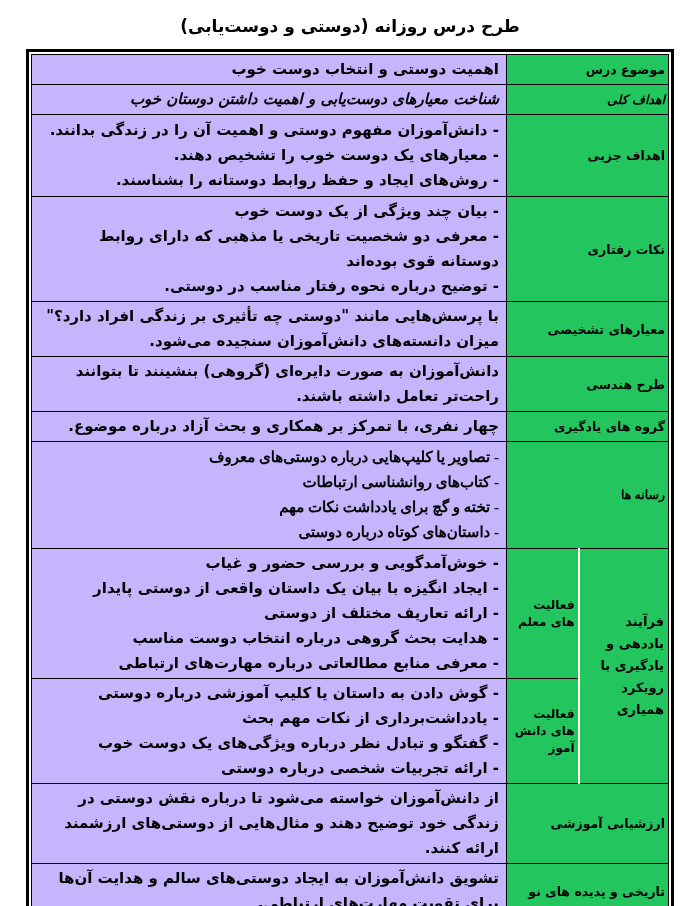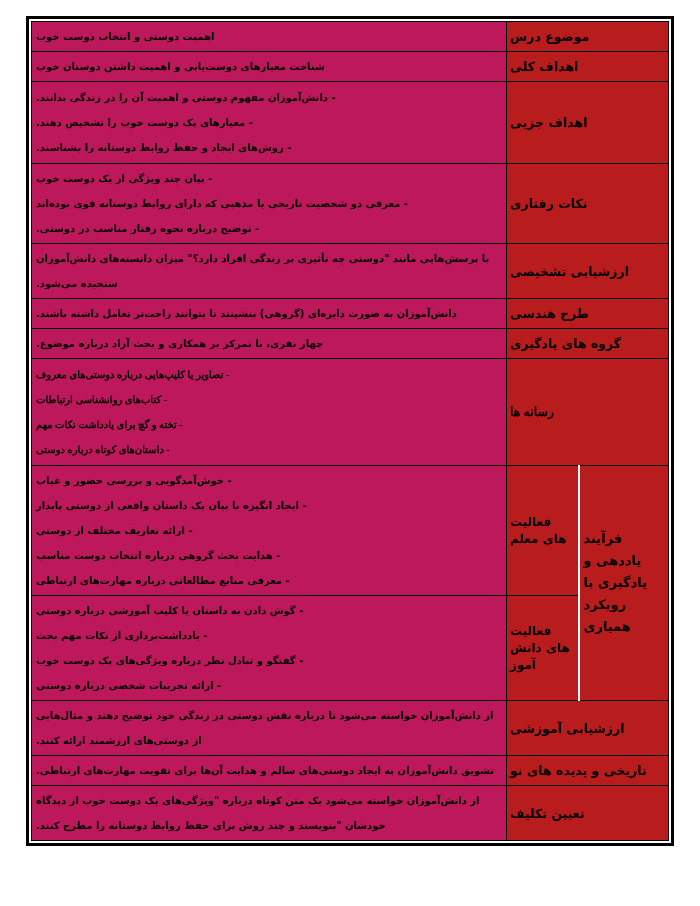--- a/index.html
+++ b/index.html
@@ -16,42 +16,43 @@
   }
   table.plan{
     width:100%;border-collapse:collapse;table-layout:fixed;
   }
   col.col-outer{width:90px;}
   col.col-mid{width:72px;}
   td{
     border:1px solid #000;vertical-align:middle;box-sizing:border-box;
   }
   td.hdr{
-    background:#b91c1c;text-align:left;font-size:12.5px;line-height:17px;
+    background:#22c55e;text-align:right;font-size:12.5px;line-height:17px;
     padding:2px 3px;
     margin-left:32px;
   }
   td.outer-hdr{
     border-left:2px solid #ffffff;font-size:13px;line-height:22px;padding:2px 4px;
   }
   td.mid-hdr{font-size:12px;line-height:17px;}
   td.cnt{
-    background:#be185d;text-align:left;font-size:10px;line-height:25px;
+    background:#c4b5fd;text-align:right;font-size:15px;line-height:25px;
     padding:2px 7px 2px 4px;white-space:pre-line;
   }
-  tr.h28 td{height:28px;} tr.h27 td{height:27px;} tr.h82 td{height:82px;}
+  tr.h28 td{height:28px;} tr.h27 td{height:27px;font-style:italic;} tr.h82 td{height:82px;}
   tr.h74 td{height:74px;} tr.h51 td{height:51px;} tr.h26 td{height:26px;}
   tr.h107 td{height:107px;font-family:Liberation Serif, serif;} tr.h116 td{height:116px;} tr.h97 td{height:97px;}
   tr.h52 td{height:52px;} tr.h50 td{height:50px;}
 </style>
 </head>
 <body>
 
 <div class="page">
 
+  <h1 class="title">طرح درس روزانه (دوستی و دوست‌یابی)</h1>
 
   <div class="table-wrap">
     <table class="plan">
       <colgroup>
         <col class="col-outer">
         <col class="col-mid">
         <col class="col-content">
       </colgroup>
       <tbody>
 
@@ -73,21 +74,21 @@
         </tr>
 
         <tr class="h74">
           <td class="hdr" colspan="2">نکات رفتاری</td>
           <td class="cnt">- بیان چند ویژگی از یک دوست خوب
 - معرفی دو شخصیت تاریخی یا مذهبی که دارای روابط دوستانه قوی بوده‌اند
 - توضیح درباره نحوه رفتار مناسب در دوستی.</td>
         </tr>
 
         <tr class="h51">
-          <td class="hdr" colspan="2">ارزشیابی تشخیصی</td>
+          <td class="hdr" colspan="2">معیارهای تشخیصی</td>
           <td class="cnt">با پرسش‌هایی مانند "دوستی چه تأثیری بر زندگی افراد دارد؟" میزان دانسته‌های دانش‌آموزان سنجیده می‌شود.</td>
         </tr>
 
         <tr class="h26">
           <td class="hdr" colspan="2">طرح هندسی</td>
           <td class="cnt">دانش‌آموزان به صورت دایره‌ای (گروهی) بنشینند تا بتوانند راحت‌تر تعامل داشته باشند.</td>
         </tr>
 
         <tr class="h26">
           <td class="hdr" colspan="2">گروه های یادگیری</td>

